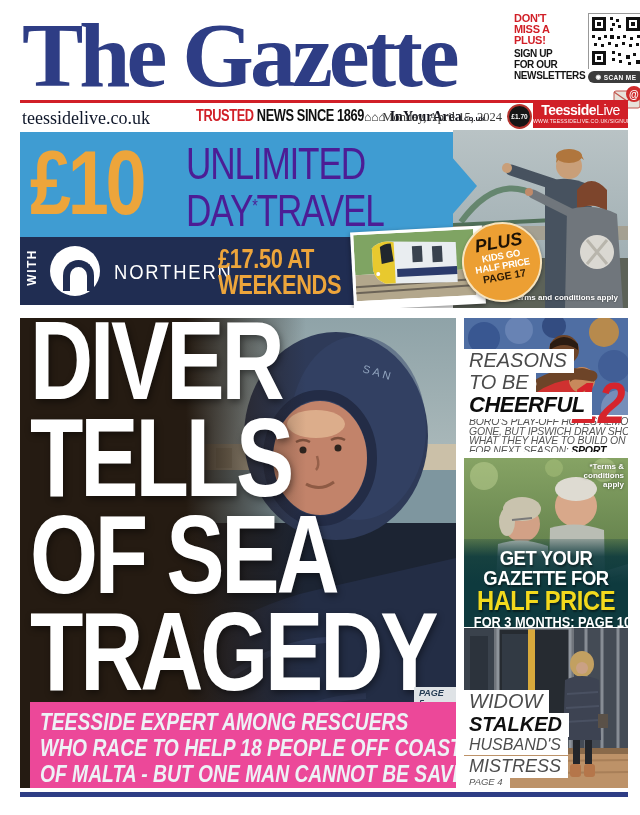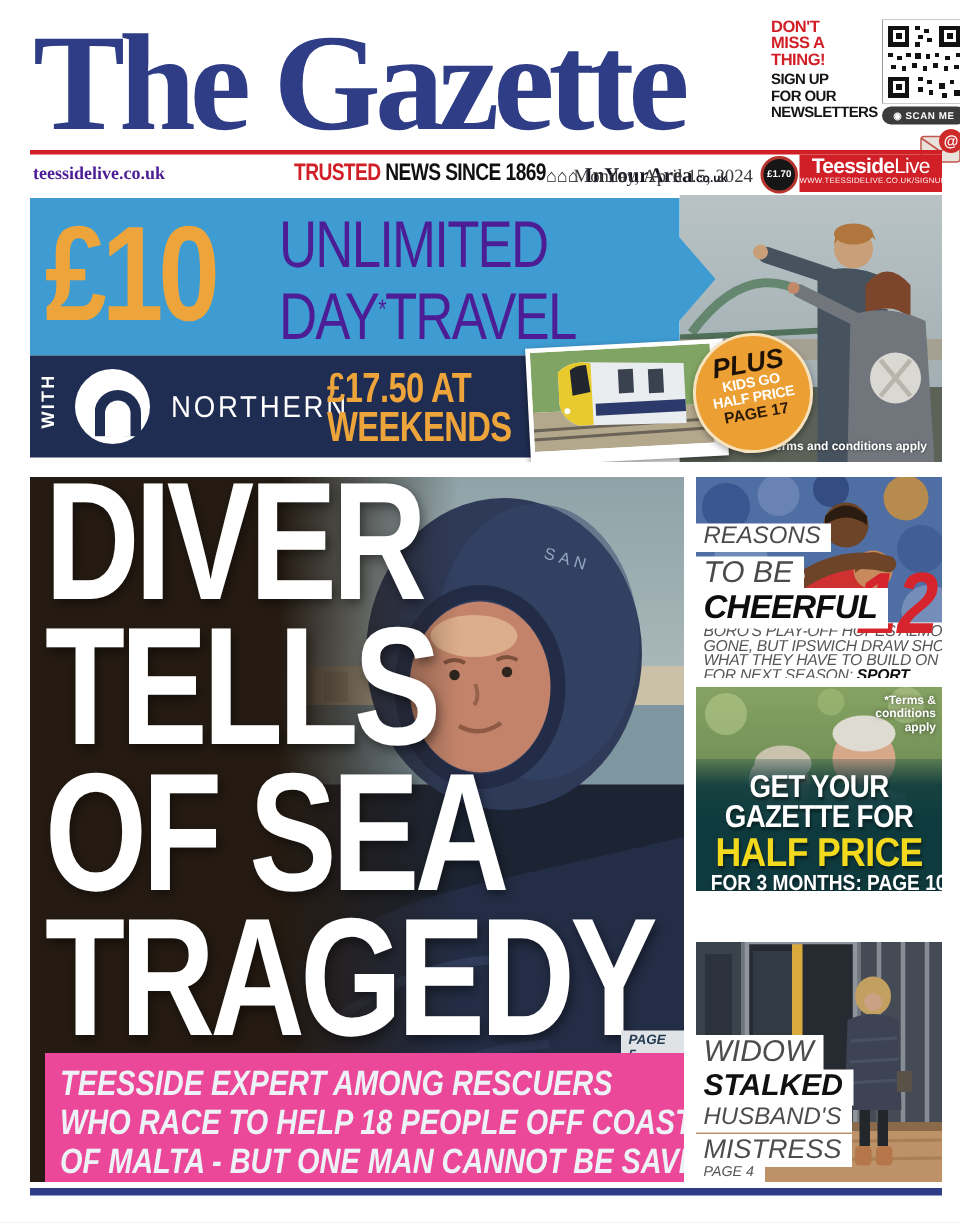--- a/index.html
+++ b/index.html
@@ -19,21 +19,21 @@
   .nl-right{width:58px;}
   .qr{width:56px;height:56px;display:block;}
   .scanme{margin-top:2px;width:56px;height:12px;background:#3c3c3c;border-radius:6px;color:#fff;
      font-size:6.5px;font-weight:bold;display:flex;align-items:center;justify-content:center;gap:2px;letter-spacing:.4px;}
   .envwrap{margin-top:2px;display:flex;justify-content:flex-end;}
 
   .red-rule{left:20px;top:100px;width:608px;height:3px;background:#d11f27;}
 
   
   .info{left:20px;top:103px;width:608px;height:26px;}
-  .website{left:2px;top:5px;font-family:"Liberation Serif",serif;font-weight:bold;font-size:12px;color:#4c1d95;}
+  .website{left:2px;top:5px;font-family:"Liberation Serif",serif;font-weight:normal;font-size:18px;color:#0f172a;}
   .tagline{left:176px;top:4px;font-weight:bold;font-size:16px;letter-spacing:-.5px;
      transform:scaleX(.8);transform-origin:0 0;display:block;}
   .tagline .t-red{color:#d11f27;}
   .tagline .t-blk{color:#101010;}
   .iya{left:344px;top:5px;font-size:14px;color:#15151f;}
   .iya .houses{font-size:12px;font-weight:bold;color:#222;}
   .iya .iya-main{font-family:"Liberation Serif",serif;font-weight:bold;}
   .iya .iya-tld{font-size:8px;font-weight:bold;}
   .date{left:362px;top:7px;width:120px;text-align:right;font-family:"Liberation Serif",serif;
      font-size:12.5px;color:#3a3a3a;}
@@ -89,26 +89,26 @@
   .page5{position:absolute;left:394px;top:369px;background:#dfe3e6;color:#243b52;font-weight:bold;
      font-style:italic;font-size:9px;padding:1px 5px;z-index:4;}
   .standfirst{position:absolute;left:10px;top:384px;background:#ec4899;color:#edf2f6;
      padding:7px 12px 9px 10px;z-index:4;}
   .standfirst span{display:block;font-weight:bold;font-style:italic;font-size:23.5px;line-height:26px;
      transform:scaleX(.82);transform-origin:0 0;white-space:nowrap;}
 
   
   .panel{overflow:hidden;}
   .panel1{left:464px;top:318px;width:164px;height:134px;}
-  .panel2{left:464px;top:458px;width:164px;height:136px;}
+  .panel2{left:464px;top:458px;width:164px;height:169px;}
   .panel3{left:464px;top:628px;width:164px;height:160px;}
   .panel svg.bgimg{position:absolute;left:0;top:0;z-index:0;}
   .wbox{position:absolute;left:0;background:#fff;padding:0 7px 1px 5px;font-style:italic;
      white-space:nowrap;z-index:3;}
-  .k1{top:31px;font-size:16px;color:#4a4a4a;}
+  .k1{top:31px;font-size:20px;color:#4a4a4a;}
   .k2{top:53px;font-size:20px;color:#4a4a4a;}
   .cheer{top:74px;font-size:22px;font-weight:bold;color:#0d0d0d;letter-spacing:-.5px;}
   .red12{position:absolute;right:2px;top:56px;font-size:58px;line-height:58px;font-weight:bold;
      font-style:italic;color:#d6242c;z-index:2;transform:scaleX(.85);transform-origin:100% 0;}
   .sp-body{position:absolute;left:0;top:97px;width:159px;height:37px;background:#fff;
      padding:2px 0 0 5px;z-index:1;}
   .sp-body div{font-style:italic;font-size:10.5px;line-height:9.7px;color:#555;letter-spacing:-.2px;white-space:nowrap;}
   .sp-body .bold-sport{color:#0d0d0d;font-weight:bold;}
   .terms2{position:absolute;right:4px;top:4px;text-align:right;color:#fff;font-weight:bold;font-size:8px;
      line-height:9px;z-index:2;text-shadow:0 0 3px rgba(0,0,0,.6);}
@@ -133,21 +133,21 @@
 
 <div class="page">
 
   <div class="blk masthead-title nowrap">The Gazette</div>
 
   <div class="blk nl">
     <div class="nl-left">
       <div class="nl-dont">
         <div>DON'T</div>
         <div>MISS A</div>
-        <div>THING!</div>
+        <div>PLUS!</div>
       </div>
       <div class="nl-sign">
         <div>SIGN UP</div>
         <div>FOR OUR</div>
         <div>NEWSLETTERS</div>
       </div>
     </div>
     <div class="nl-right">
       <svg class="qr" viewBox="0 0 56 56" shape-rendering="crispEdges">
         <rect width="56" height="56" fill="#fff" stroke="#999" stroke-width="1"></rect>

